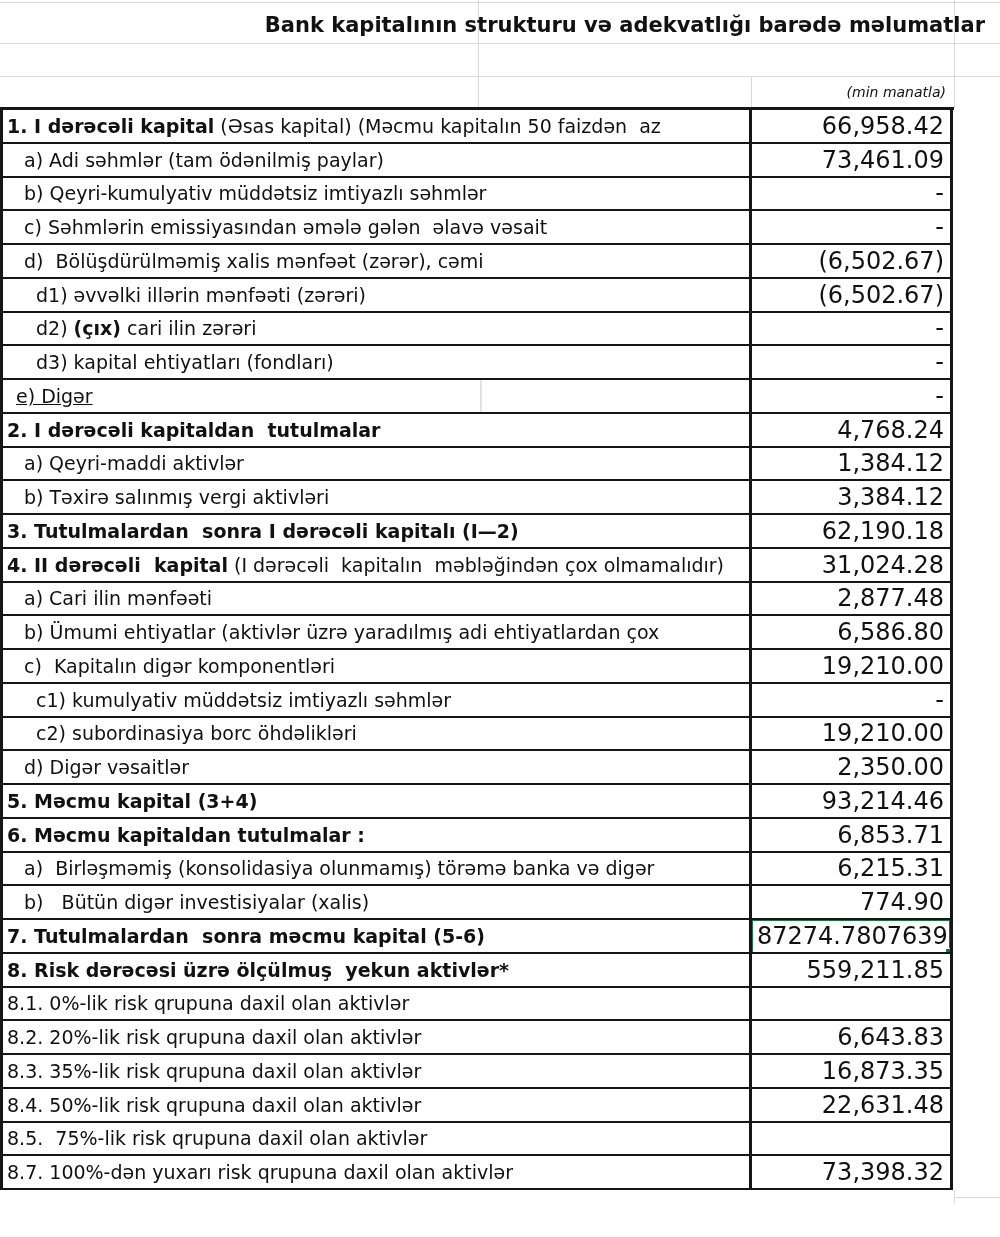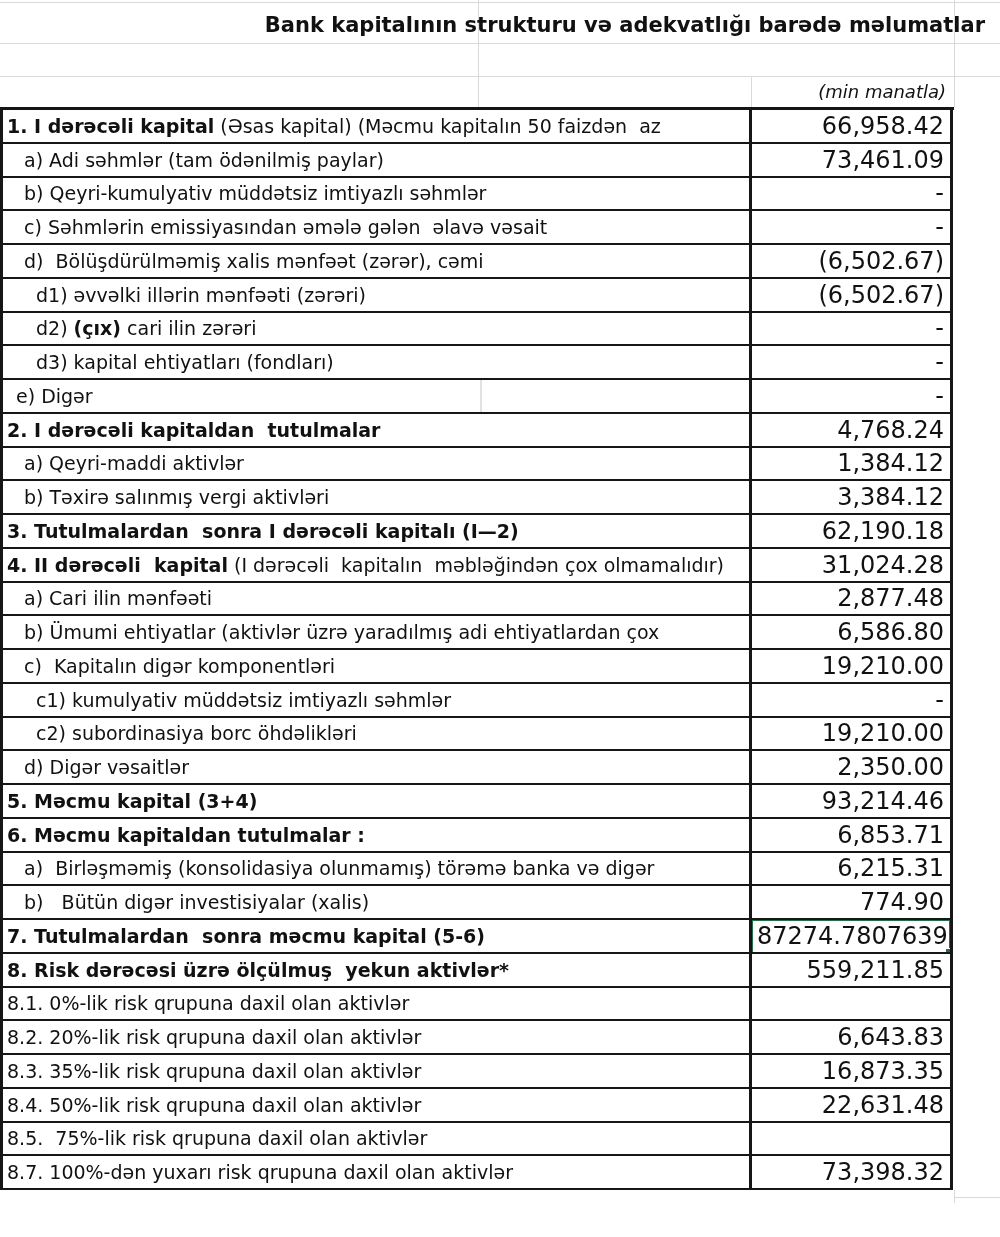--- a/index.html
+++ b/index.html
@@ -9,40 +9,40 @@
 
   
   .header{position:relative;width:1000px;height:107px;}
   .hline{position:absolute;left:0;width:1000px;height:0;border-top:1.5px solid #d9d9d9;}
   .vline{position:absolute;width:0;border-left:1.5px solid #d9d9d9;}
   .title-cell{position:absolute;top:8px;left:0;width:1000px;height:35px;
       line-height:35px;text-align:right;padding-right:15px;box-sizing:border-box;
       font-size:21px;font-weight:bold;white-space:pre;}
   .unit-cell{position:absolute;top:77px;left:752px;width:201px;height:30px;
       line-height:30px;text-align:right;padding-right:7px;box-sizing:border-box;
-      font-size:18px;font-style:italic;}
+      font-size:14px;font-style:italic;}
 
   
   .table{position:relative;width:891px;}
   .table-topborder{position:absolute;top:0;left:0;width:954px;height:3px;background:#161616;z-index:2;}
   .rows{padding-top:3px;border-left:3px solid #161616;box-sizing:border-box;width:1000px;}
   .row{display:flex;height:33.76px;box-sizing:border-box;}
   .cell{box-sizing:border-box;overflow:hidden;white-space:pre;display:flex;align-items:center;}
   .label{width:749px;border-right:3px solid #161616;border-bottom:2px solid #161616;
       font-size:19px;position:relative;}
   .value{width:201px;border-right:3px solid #161616;border-bottom:2px solid #161616;
       font-size:24px;justify-content:flex-end;padding-right:6px;position:relative;}
   .gutter{flex:1;position:relative;}
   .gutter::after{content:'';position:absolute;left:0;right:0;bottom:-4px;
       border-bottom:1.5px solid #d9d9d9;}
   .b{font-weight:bold;}
   .lvl0 .label{padding-left:4px;}
   .lvl1 .label{padding-left:21px;}
   .lvl2 .label{padding-left:33px;}
-  .lvle .label{padding-left:13px;}
+  .lvle .label{padding-left:13px;text-decoration:underline;}
   .row.split .label::after{content:'';position:absolute;left:477px;top:0;bottom:0;
       width:1.5px;background:#e2e2e2;}
   
   .value.sel{justify-content:flex-start;padding-left:5px;}
   .value.sel::before{content:'';position:absolute;top:-1px;left:-1px;right:-1px;bottom:-2px;
       border:2.5px solid #1F7246;z-index:3;pointer-events:none;}
   .value.sel::after{content:'';position:absolute;right:-5px;bottom:-6px;width:8px;height:8px;
       background:#1F7246;border:1.5px solid #fff;z-index:4;}
 
   

